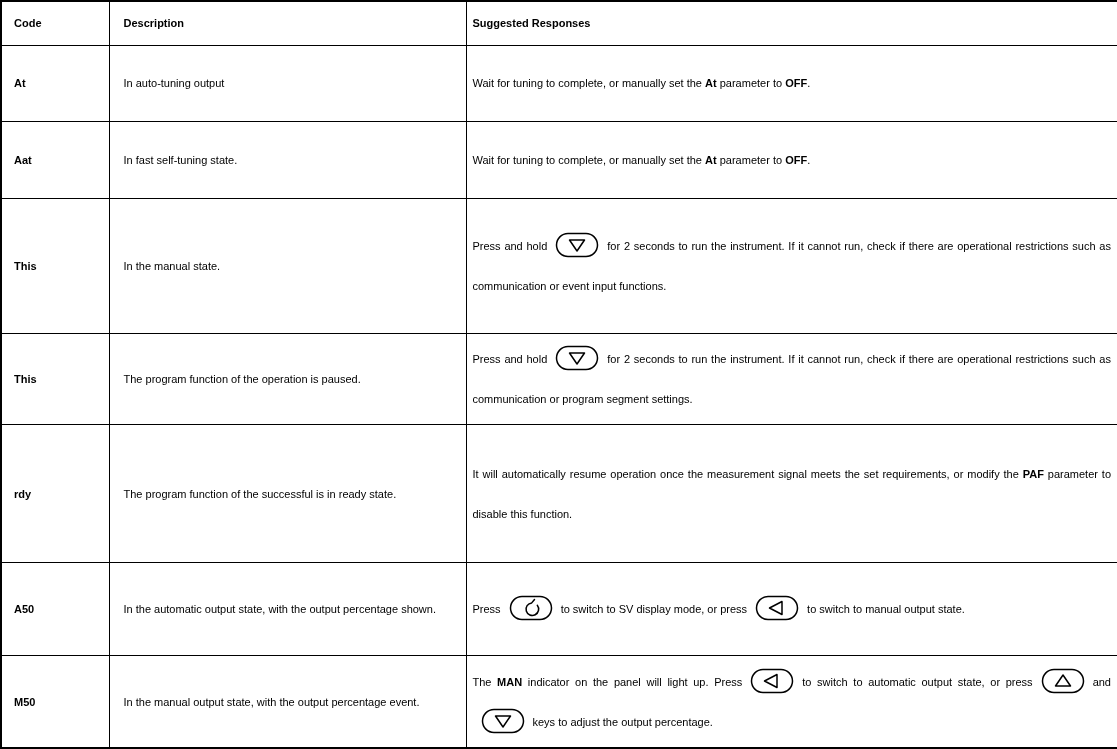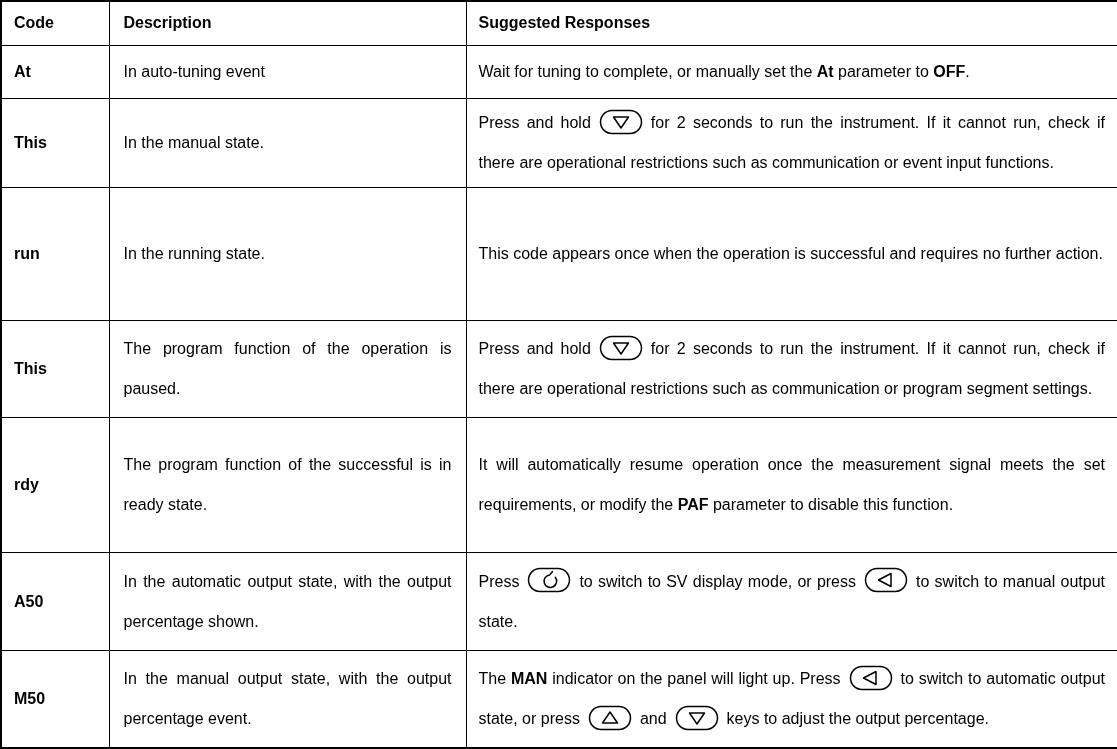--- a/index.html
+++ b/index.html
@@ -13,37 +13,37 @@
     height: 749px;
     border-collapse: collapse;
     table-layout: fixed;
   }
   table.codes col.c1 { width: 108px; }
   table.codes col.c2 { width: 357px; }
   table.codes col.c3 { width: 652px; }
   table.codes th, table.codes td {
     border: 1px solid #000000;
     vertical-align: middle;
-    font-size: 16px;
+    font-size: 11px;
     overflow: hidden;
   }
   table.codes { border: 2px solid #000000; }
   thead tr { height: 44px; }
   tbody tr:nth-child(1) { height: 44px; }
   tbody tr:nth-child(2) { height: 42px; }
   tbody tr:nth-child(3) { height: 122px; }
   tbody tr:nth-child(4) { height: 82px; }
   tbody tr:nth-child(5) { height: 124px; }
   tbody tr:nth-child(6) { height: 84px; }
   tbody tr:nth-child(7) { height: 83px; }
   tbody tr:nth-child(8) { height: 124px; }
   th { text-align: left; font-weight: bold; }
   th.h-code, td.col-code { padding: 0 6px 0 12px; }
-  th.h-desc, td.col-desc { padding: 4px 14px; }
-  th.h-resp, td.col-resp { padding: 0 12px; }
+  th.h-desc, td.col-desc { padding: 14px 14px; }
+  th.h-resp, td.col-resp { padding: 0 6px; }
   td.col-code { font-weight: bold; }
   td.col-desc, td.col-resp {
     text-align: justify;
     line-height: 40px;
   }
   td.col-code { line-height: 40px; }
   b { font-weight: bold; }
   .key-icon {
     display: inline-block;
     vertical-align: middle;
@@ -66,35 +66,35 @@
   <thead>
     <tr>
       <th class="h-code">Code</th>
       <th class="h-desc">Description</th>
       <th class="h-resp">Suggested Responses</th>
     </tr>
   </thead>
   <tbody id="rows">
       <tr>
         <td class="col-code">At</td>
-        <td class="col-desc">In auto-tuning event</td>
+        <td class="col-desc">In auto-tuning output</td>
+        <td class="col-resp">Wait for tuning to complete, or manually set the <b>At</b> parameter to <b>OFF</b>.</td>
+      </tr>
+      <tr>
+        <td class="col-code">Aat</td>
+        <td class="col-desc">In fast self-tuning state.</td>
         <td class="col-resp">Wait for tuning to complete, or manually set the <b>At</b> parameter to <b>OFF</b>.</td>
       </tr>
       <tr>
         <td class="col-code">This</td>
         <td class="col-desc">In the manual state.</td>
         <td class="col-resp">Press and hold<span class="key-icon"><svg width="44" height="26" viewBox="0 0 44 26">
               <rect x="1.5" y="1.5" width="41" height="23" rx="11.5" fill="none" stroke="#000" stroke-width="1.5"></rect>
               <polygon points="14.5,8 29.5,8 22,19" fill="none" stroke="#000" stroke-width="1.5" stroke-linejoin="round"></polygon>
             </svg></span>for 2 seconds to run the instrument. If it cannot run, check if there are operational restrictions such as communication or event input functions.</td>
-      </tr>
-      <tr>
-        <td class="col-code">run</td>
-        <td class="col-desc">In the running state.</td>
-        <td class="col-resp">This code appears once when the operation is successful and requires no further action.</td>
       </tr>
       <tr>
         <td class="col-code">This</td>
         <td class="col-desc">The program function of the operation is paused.</td>
         <td class="col-resp">Press and hold<span class="key-icon"><svg width="44" height="26" viewBox="0 0 44 26">
               <rect x="1.5" y="1.5" width="41" height="23" rx="11.5" fill="none" stroke="#000" stroke-width="1.5"></rect>
               <polygon points="14.5,8 29.5,8 22,19" fill="none" stroke="#000" stroke-width="1.5" stroke-linejoin="round"></polygon>
             </svg></span>for 2 seconds to run the instrument. If it cannot run, check if there are operational restrictions such as communication or program segment settings.</td>
       </tr>
       <tr>

